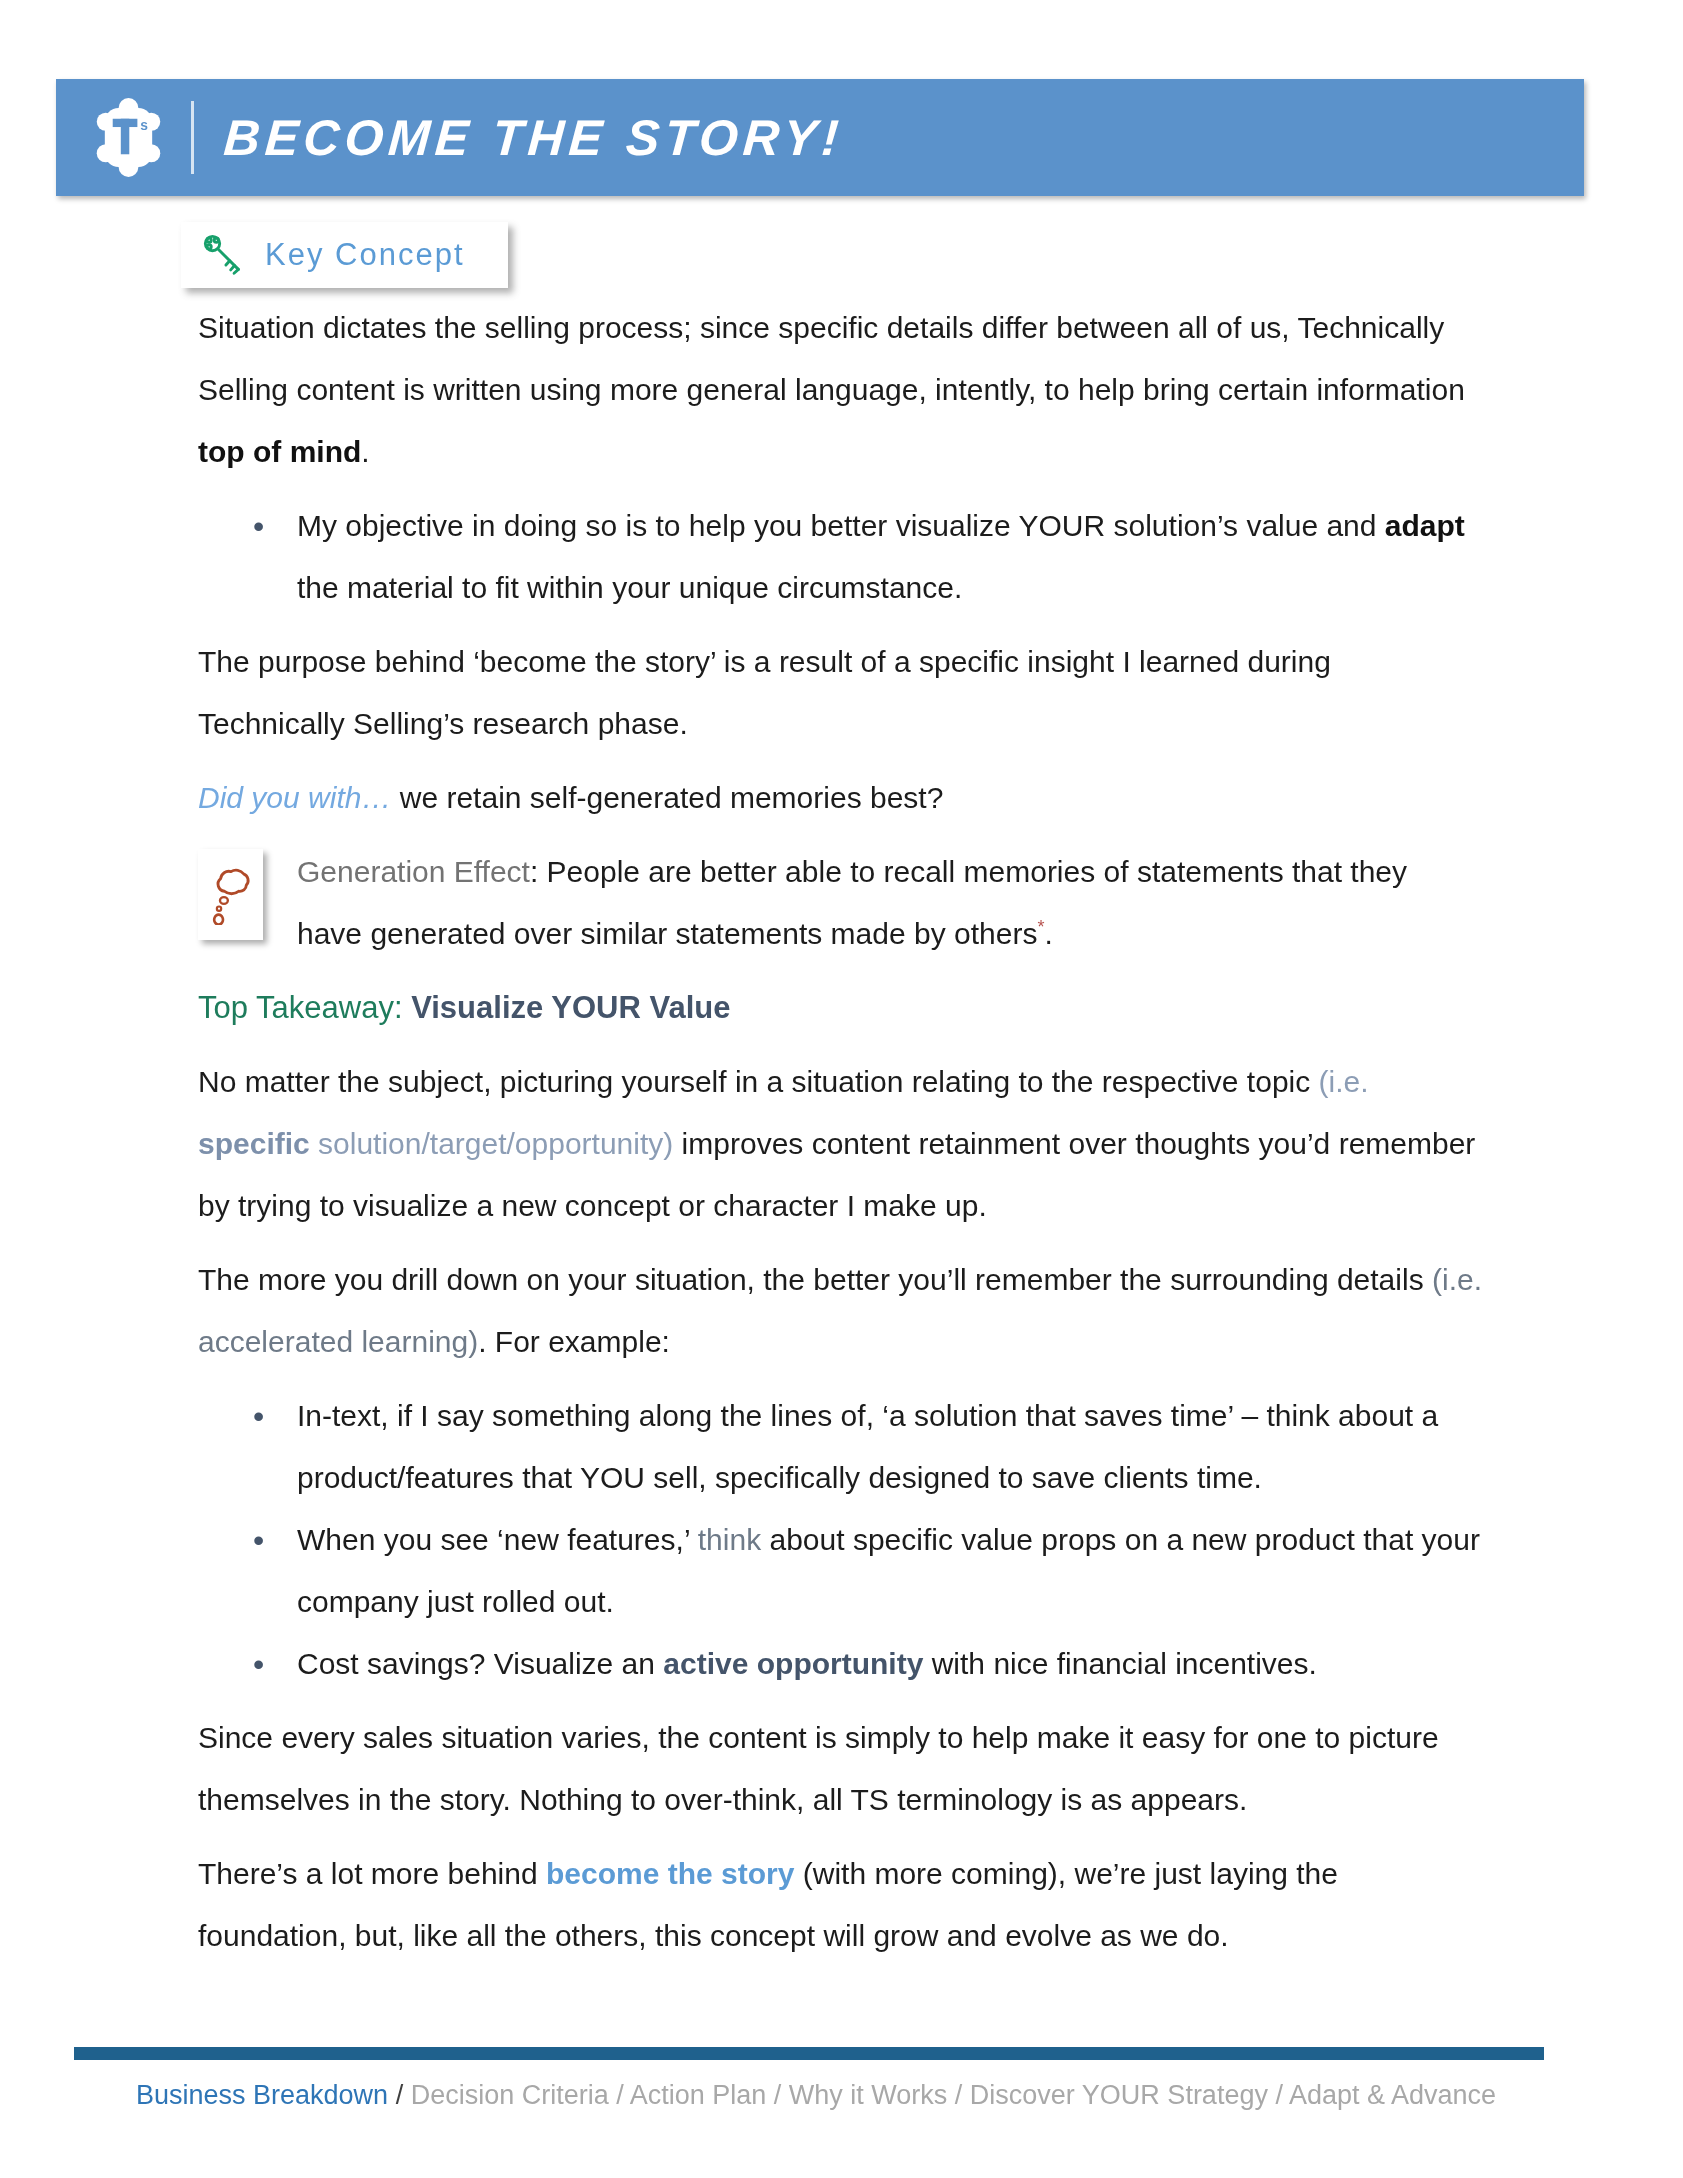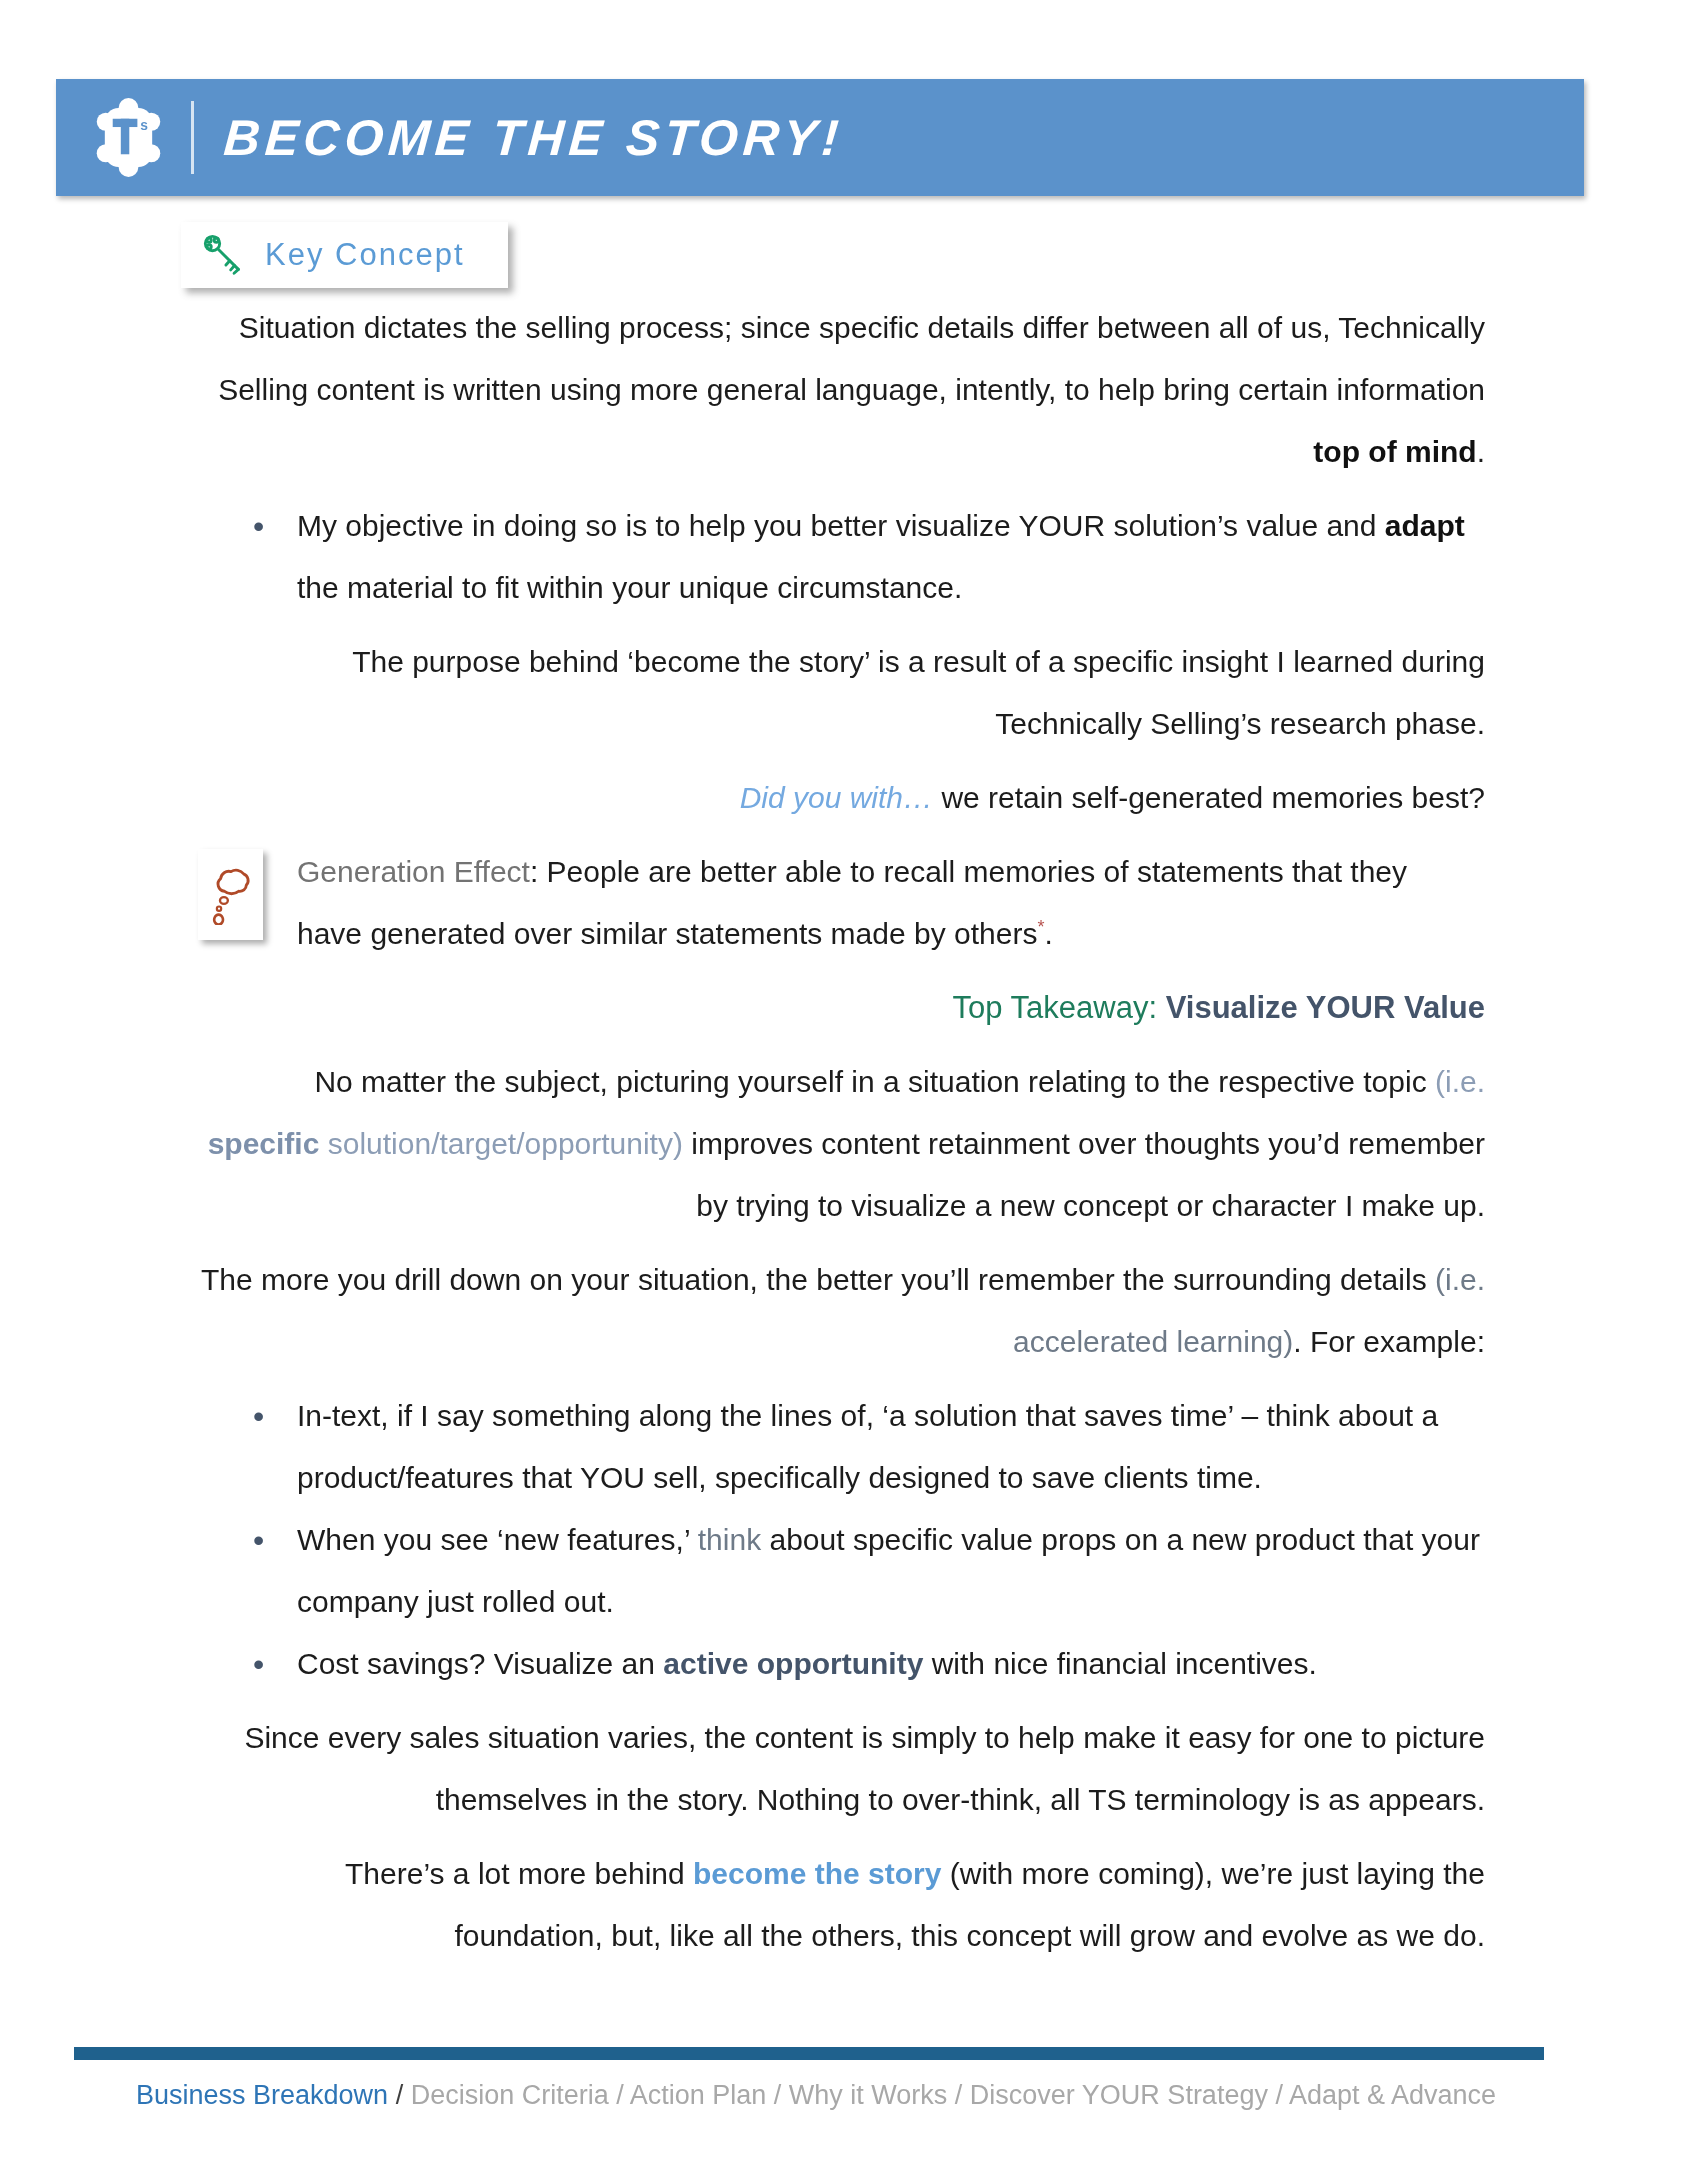--- a/index.html
+++ b/index.html
@@ -29,21 +29,21 @@
     box-shadow:5px 5px 7px rgba(80,80,80,.45);
     margin-top:21px;
   }
   .badge-label { color:#5b9bd5; font-size:31px; letter-spacing:2px; }
 
   
   .content {
     position:absolute; left:198px; top:297px; width:1287px;
     font-size:30px; line-height:62px;
   }
-  .content p { margin:0 0 12px;text-align:right; }
+  .content p { margin:0 0 12px; }
   .content p.heading { margin:0 0 12px; font-size:31px; }
   .content ul { list-style:none; margin:0 0 12px; padding:0 0 0 99px; }
   .content li { position:relative; margin:0; }
   .content li::before {
     content:"\2022"; position:absolute; left:-44px; top:0;
     color:#44546a; font-size:32px;
   }
   .callout { display:flex; gap:34px; margin:0 0 12px; }
   .callout-icon-box {
     flex:0 0 auto; width:65px; height:91px; margin-top:8px; background:#fff;

